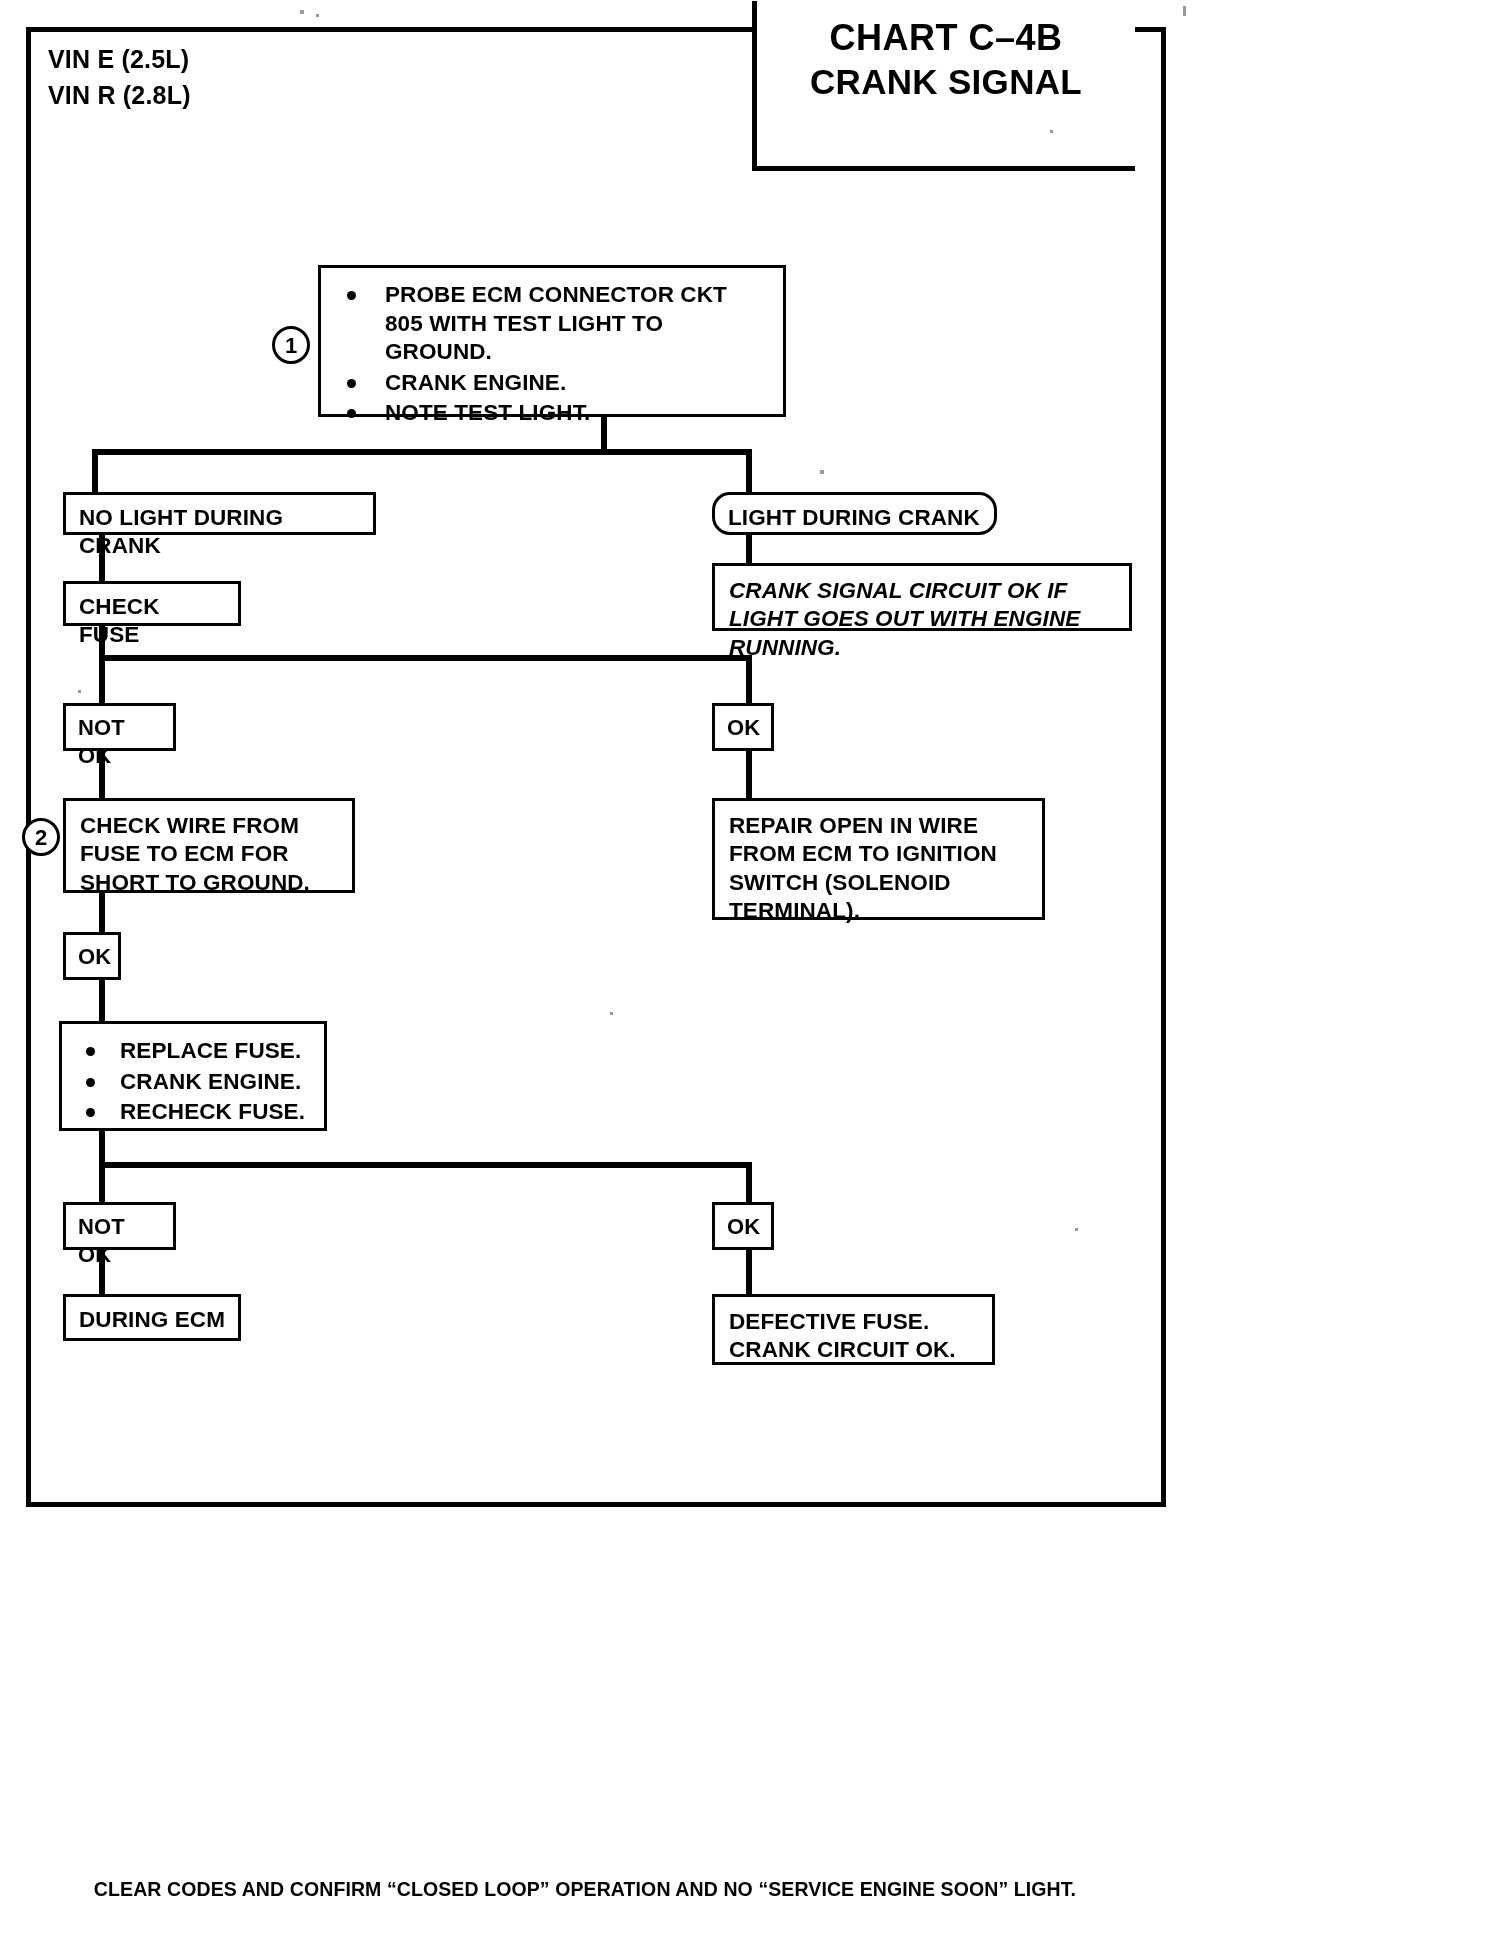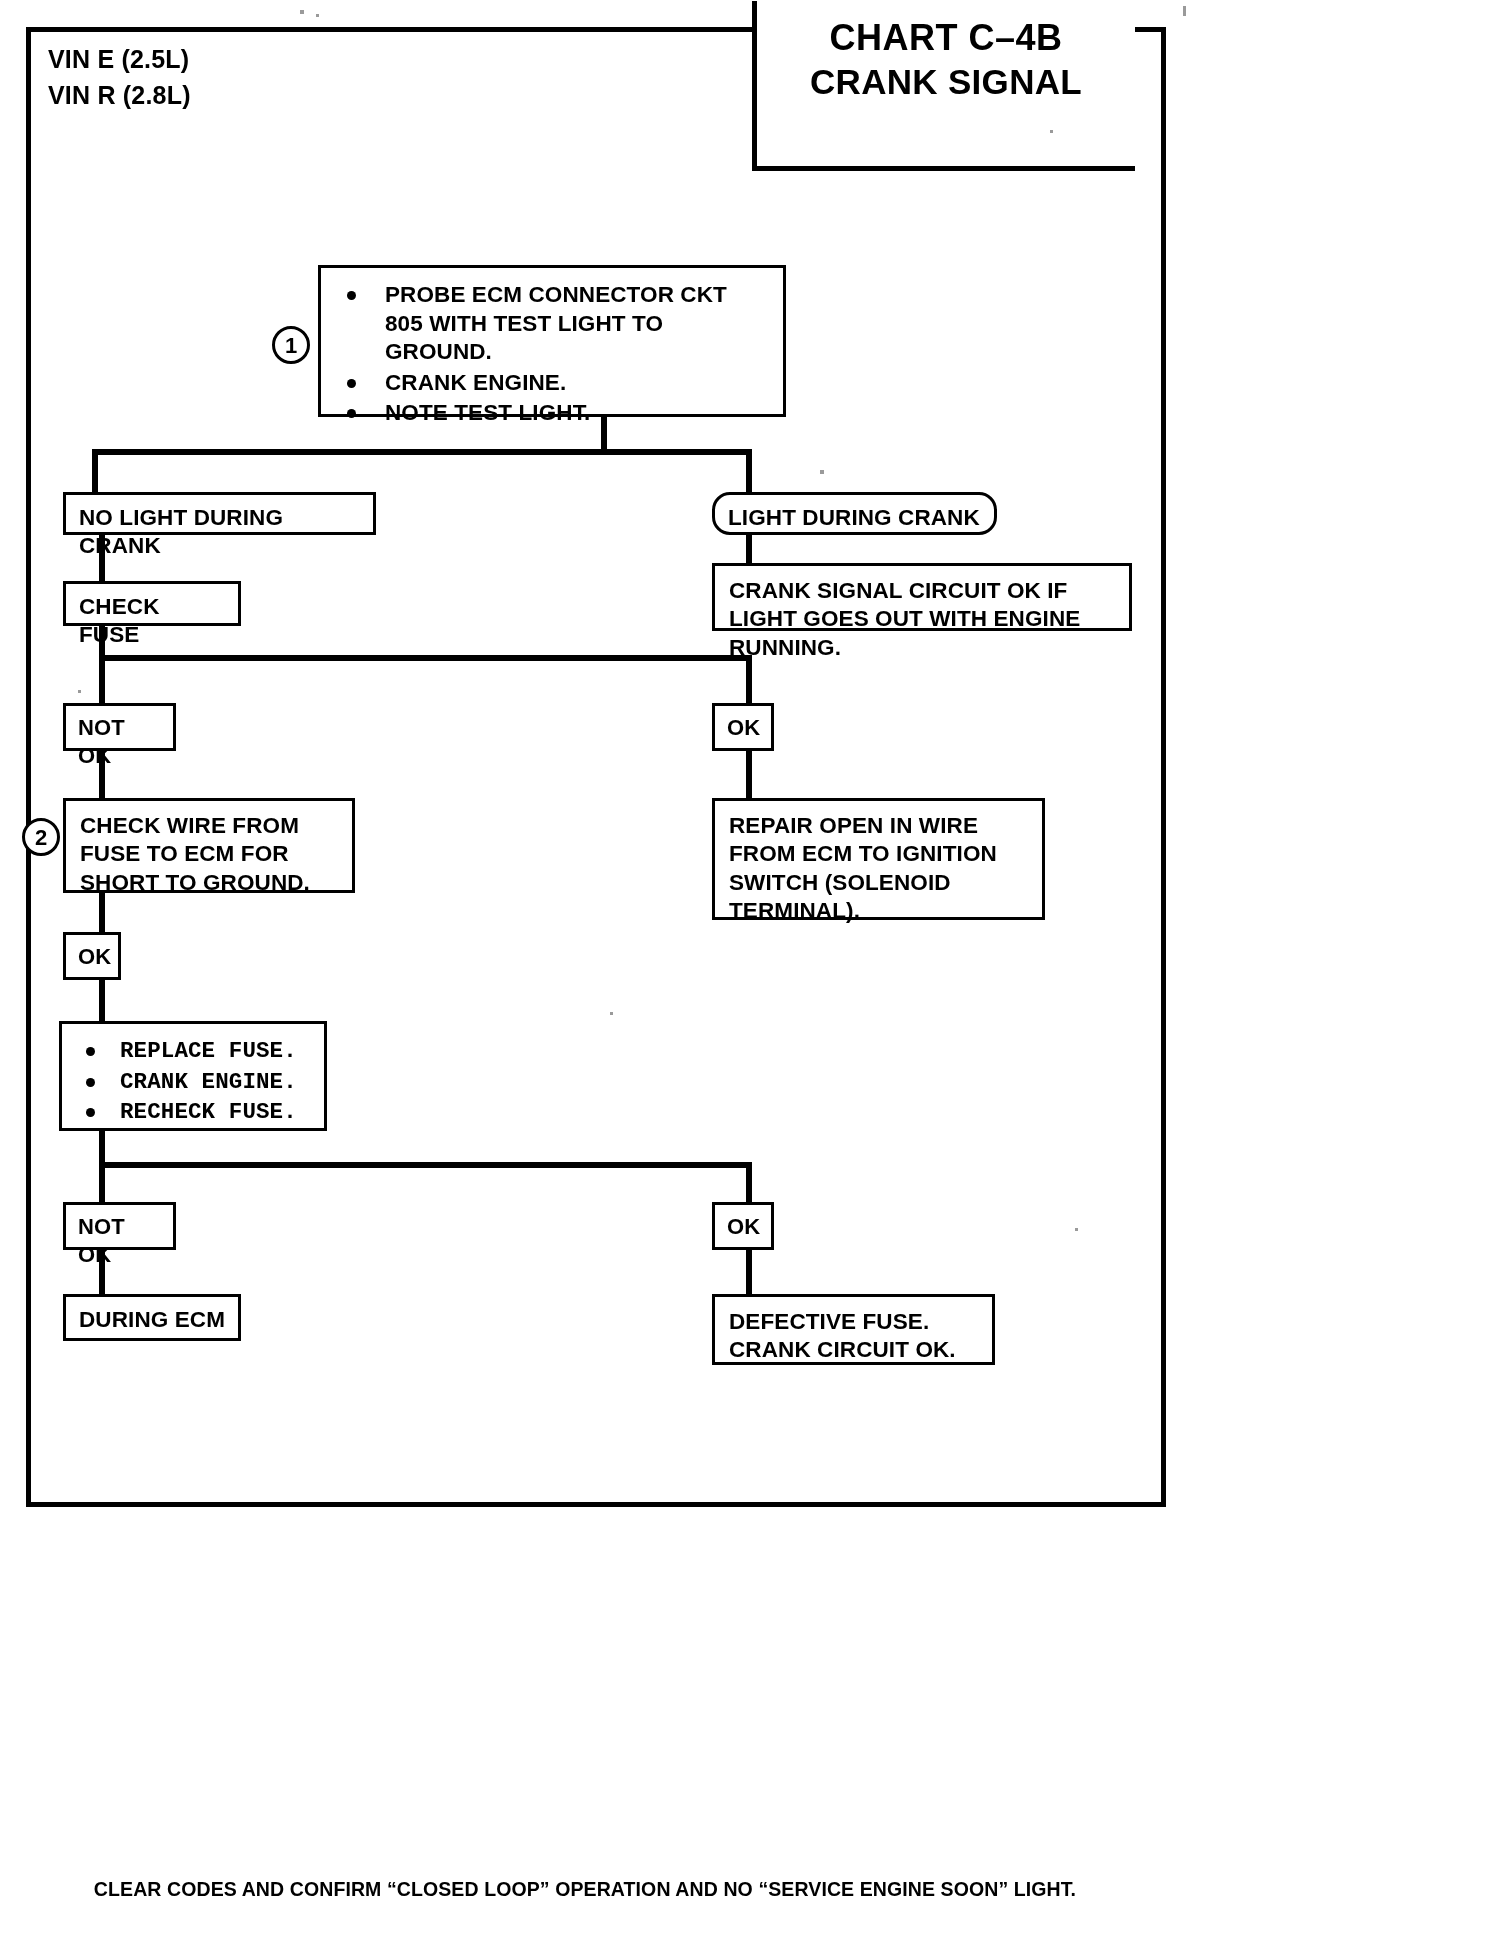--- a/index.html
+++ b/index.html
@@ -119,21 +119,21 @@
   .bullets li::before {
     content: "";
     position: absolute;
     left: 14px;
     top: 10px;
     width: 9px;
     height: 9px;
     background: #000;
     border-radius: 50%;
   }
-  .bullets.tight li { padding-left: 46px; font-family: Liberation Mono, monospace; }
+  .bullets.tight li { padding-left: 46px; }
   .bullets.tight li::before { left: 12px; }
 
   
   .line {
     position: absolute;
     background: #000;
   }
   .vline { width: 6px; }
   .hline { height: 6px; }
 
@@ -214,21 +214,21 @@
   </div>
 
   <div class="line vline" style="left:99px; top:534px; height:50px;"></div>
 
   <div class="node tbox" id="node-check-fuse" style="left:63px; top:581px; width:178px; height:45px;">
     <span class="txt">CHECK FUSE</span>
   </div>
 
   <div class="line vline" style="left:746px; top:534px; height:32px;"></div>
 
-  <div class="node tbox pad-lg" id="node-circuit-ok" style="left:712px; top:563px; width:420px; height:68px;">
+  <div class="node tbox pad-lg" id="node-circuit-ok" style="left:712px; top:563px; width:420px; height:68px;font-style:italic;">
     <span class="txt">CRANK SIGNAL CIRCUIT OK IF LIGHT GOES OUT WITH ENGINE RUNNING.</span>
   </div>
 
   <div class="line vline" style="left:99px; top:624px; height:34px;"></div>
   <div class="line hline" style="left:99px; top:655px; width:653px;"></div>
   <div class="line vline" style="left:99px; top:655px; height:50px;"></div>
   <div class="line vline" style="left:746px; top:655px; height:50px;"></div>
 
   <div class="node small-label" id="node-not-ok-1" style="left:63px; top:703px; width:113px; height:48px;">
     <span class="txt">NOT OK</span>

